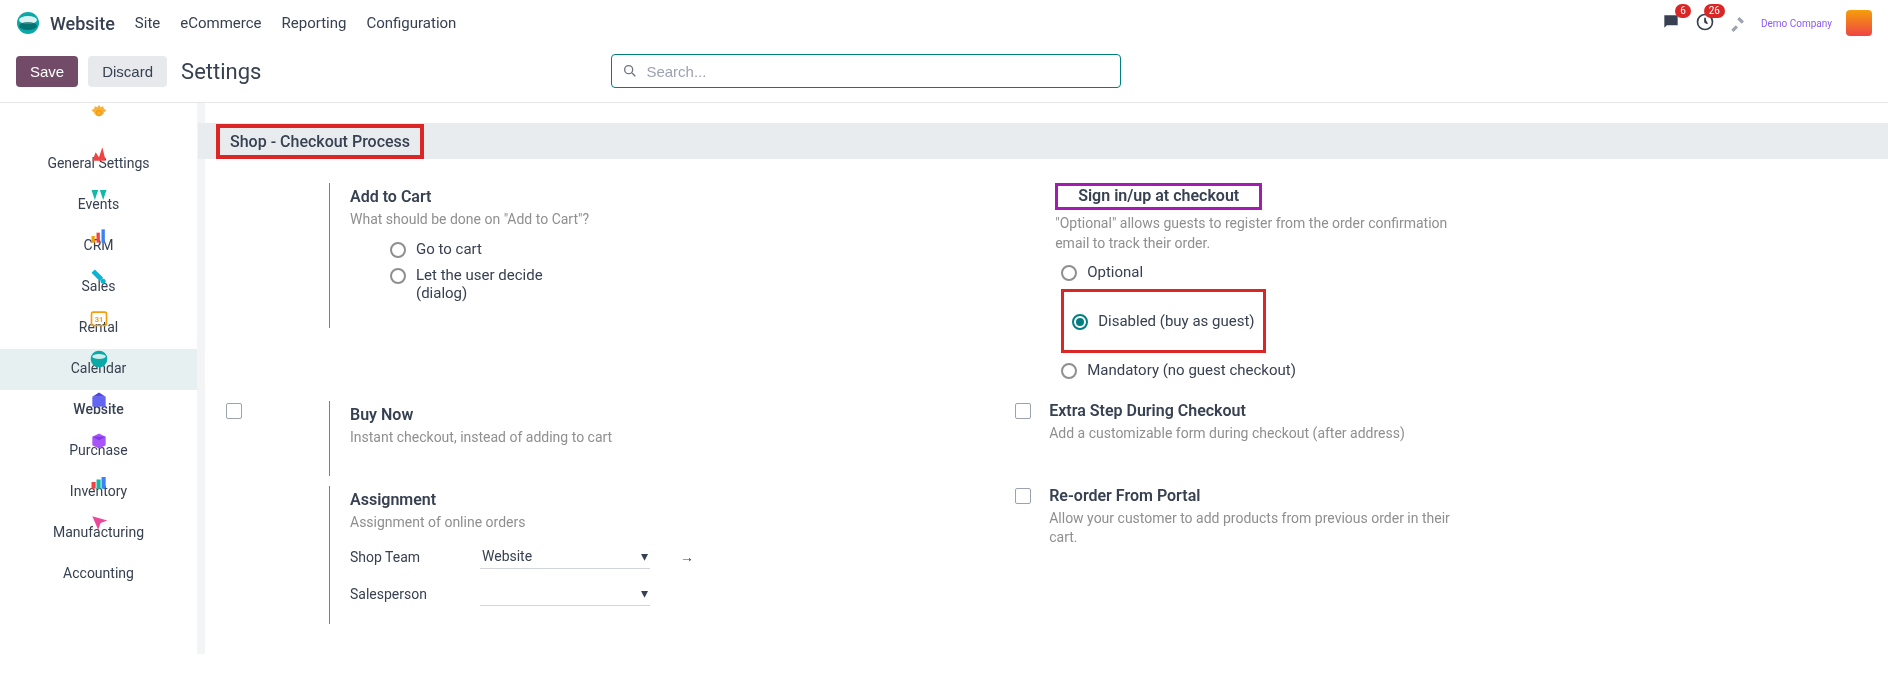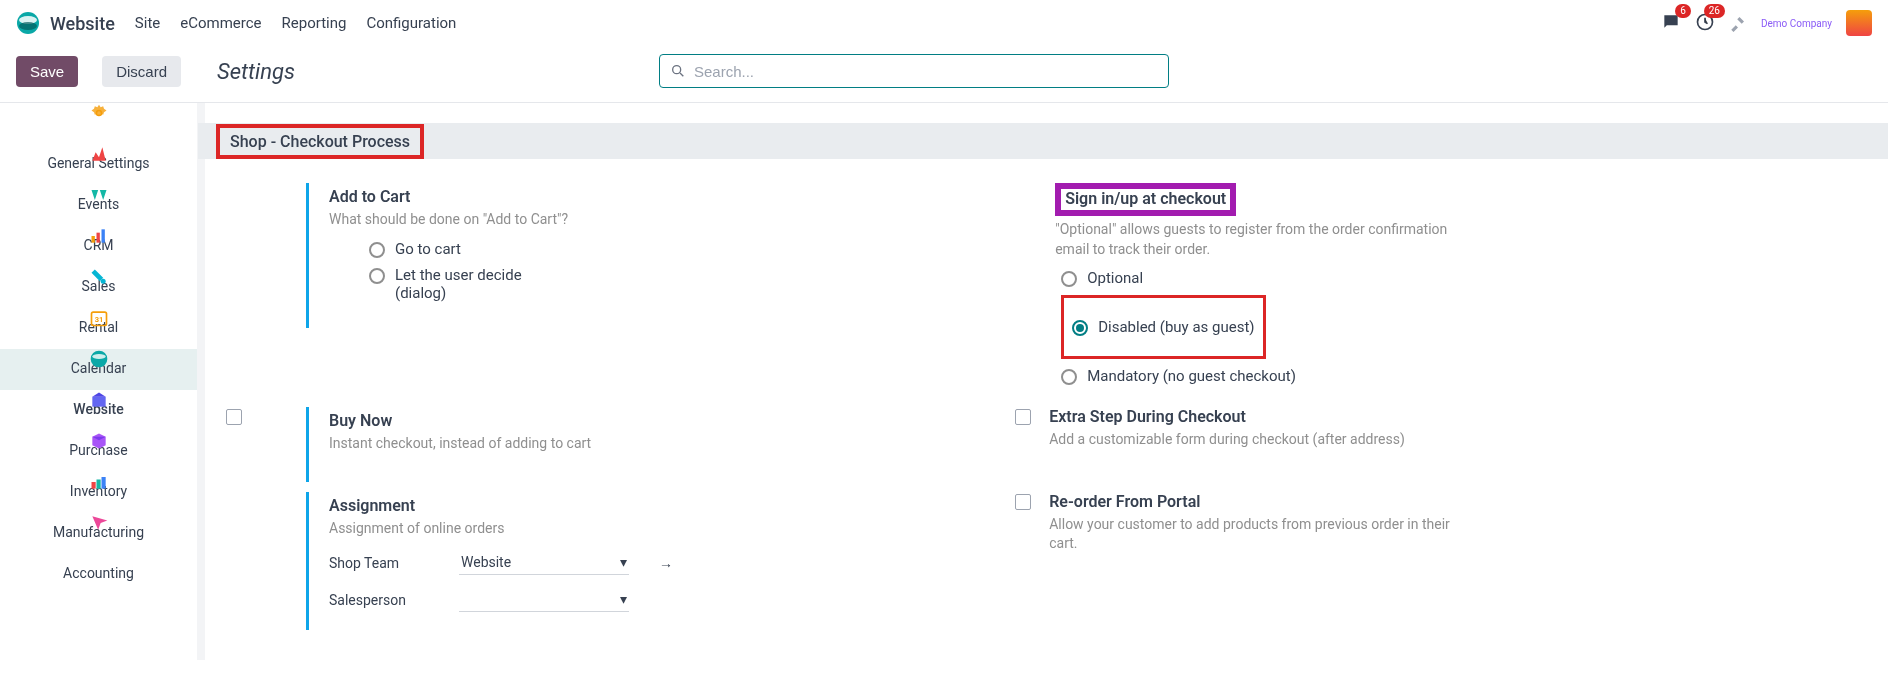--- a/index.html
+++ b/index.html
@@ -8,25 +8,25 @@
 .topnav .logo { width: 24px; height: 24px; margin-right: 10px; }
 .topnav .app { font-size: 18px; font-weight: 500; color: #374151; margin-right: 20px; }
 .topnav .menu { display: flex; gap: 20px; }
 .topnav .menu a { color: #374151; text-decoration: none; font-size: 15px; }
 .topnav .right { margin-left: auto; display: flex; align-items: center; gap: 14px; }
 .badge-wrap { position: relative; }
 .badge { position: absolute; top: -8px; right: -10px; background: #dc2626; color: #fff; border-radius: 10px; font-size: 10px; padding: 1px 5px; line-height: 1.2; }
 .company { font-size: 10px; color: #8b5cf6; }
 .avatar { width: 26px; height: 26px; border-radius: 4px; background: linear-gradient(#f59e0b, #ef4444); }
 
-.actionbar { display: flex; align-items: center; padding: 8px 16px 14px; gap: 24px; }
+.actionbar { display: flex; align-items: center; padding: 8px 16px 14px; gap: 10px; }
 .btn { border: none; border-radius: 4px; padding: 7px 14px; font-size: 15px; cursor: pointer; }
 .btn-save { background: #714b67; color: #fff; }
 .btn-discard { background: #e7e9ed; color: #374151; }
-.page-title { font-size: 22px; font-weight: 400; margin-left: 12px; font-style: italic; }
+.page-title { font-size: 22px; font-weight: 400; margin-left: 4px; }
 .search-wrap { margin-left: 340px; }
 .search { width: 510px; height: 34px; border: 1px solid #017e84; border-radius: 4px; display: flex; align-items: center; padding: 0 10px; color: #6b7280; }
 .search input { border: none; outline: none; flex: 1; font-size: 15px; color: #374151; }
 .search input::placeholder { color: #9ca3af; }
 
 .content { display: flex; border-top: 1px solid #e5e7eb; }
 .sidebar { width: 198px; border-right: 1px solid #e5e7eb; position: relative; }
 .sidebar::after { content:""; position:absolute; top:0; right:-8px; width:8px; height:100%; background:#f3f4f6; }
 .side-item { display: flex; align-items: center; height: 41px; padding: 0 14px; gap: 32px; cursor: pointer; font-size: 14px; color: #374151; flex-direction: column; }
 .side-item.active { background: #e6f0f0; font-weight: 500; }
@@ -44,24 +44,24 @@
 .setting-title { font-size: 16px; font-weight: 600; color: #374151; margin-bottom: 4px; }
 .setting-sub { font-size: 14px; color: #8f8f8f; margin-bottom: 10px; line-height: 1.4; max-width: 420px; }
 
 .radio-group { padding-left: 40px; margin-top: 8px; }
 .radio-item { display: flex; align-items: flex-start; gap: 10px; margin-bottom: 8px; font-size: 15px; color: #374151; }
 .radio { width: 16px; height: 16px; border: 2px solid #8f8f8f; border-radius: 50%; margin-top: 2px; flex-shrink: 0; }
 .radio.checked { border-color: #017e84; position: relative; }
 .radio.checked::after { content:""; position:absolute; top:2px; left:2px; width:8px; height:8px; background:#017e84; border-radius:50%; }
 .radio-group.r2 { padding-left: 6px; }
 
-.redbox { border: 6px solid #a21caf; display: inline-block; padding: 0 4px 2px; }
+.redbox { border: 3px solid #a21caf; display: inline-block; padding: 0 20px 2px; }
 .redbox2 { border: 3px solid #dc2626; display: inline-flex; padding: 20px 8px; }
 
-.block { display: flex; padding: 4px 0 18px; border-left: 3px solid #0ea5e9; margin-left: 48px; padding-left: 20px; }
+.block { display: flex; padding: 4px 0 18px; border-left: 1px solid #0ea5e9; margin-left: 71px; padding-left: 20px; }
 .block-inner { flex: 1; }
 
 .field-row { display: flex; align-items: center; gap: 30px; margin-top: 12px; }
 .field-label { width: 100px; font-size: 14px; color: #374151; }
 .field-select { width: 170px; border-bottom: 1px solid #d1d5db; padding: 4px 2px; display: flex; justify-content: space-between; align-items: center; color: #374151; }
 .arrow-link { color: #374151; }
 </style>
 </head>
 <body>
 

